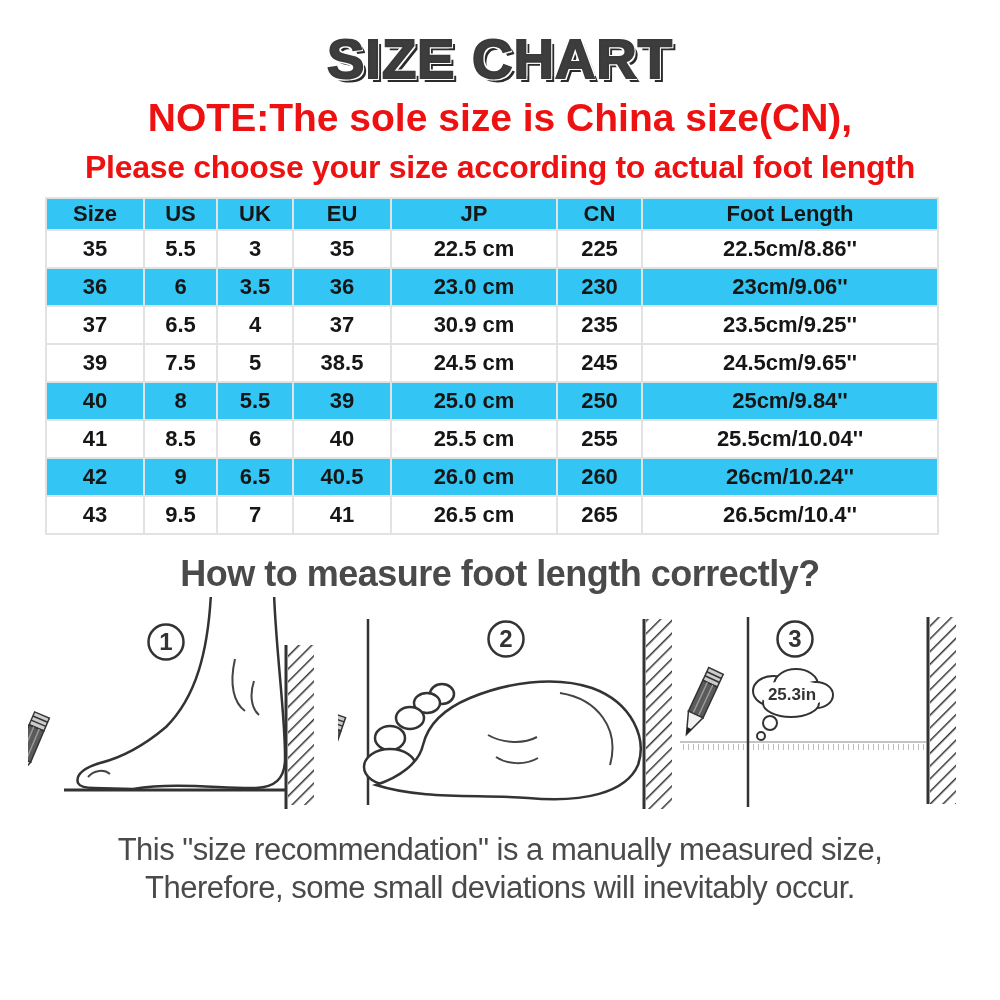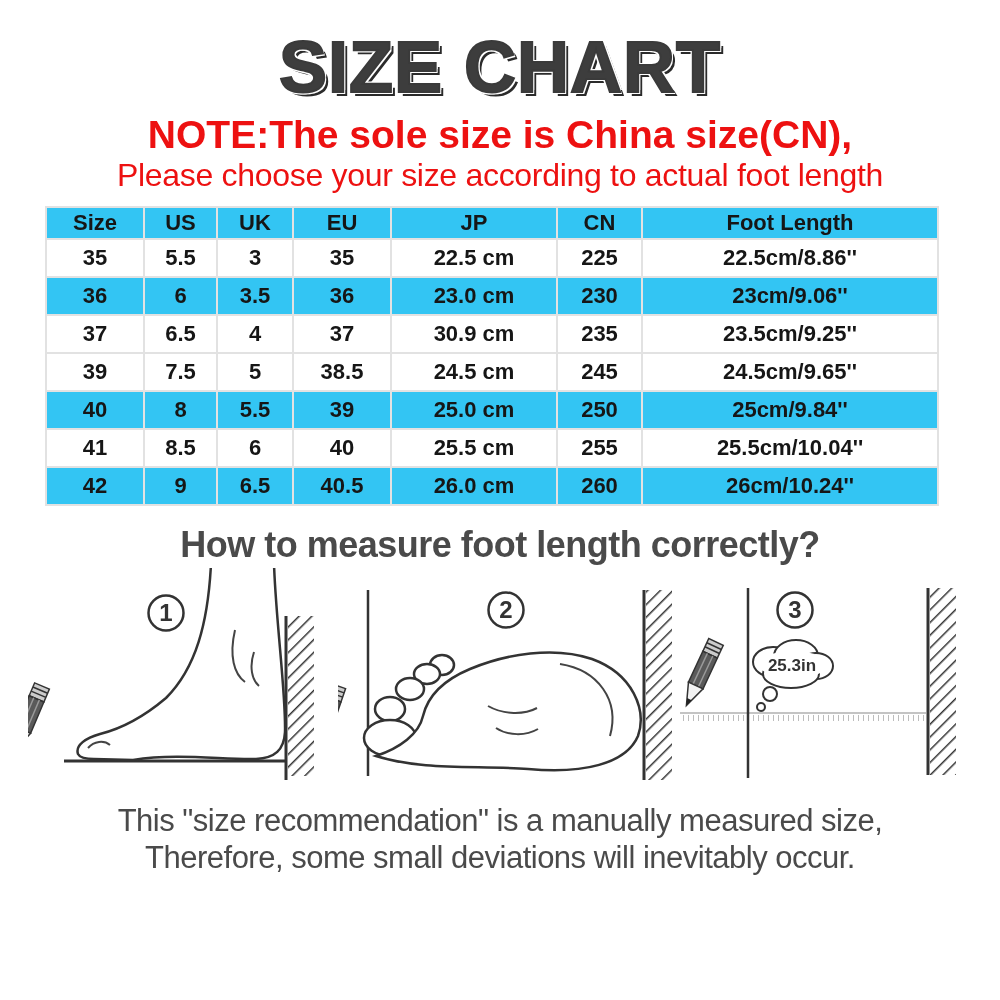--- a/index.html
+++ b/index.html
@@ -11,32 +11,32 @@
     --line:#333333;
   }
   *{box-sizing:border-box;}
   html,body{margin:0;padding:0;}
   body{
     width:1000px;height:1000px;background:#ffffff;overflow:hidden;
     font-family:"Liberation Sans", sans-serif;position:relative;
   }
   .title{
     margin:30px 0 0 0;text-align:center;
-    font-size:72px;font-weight:bold;letter-spacing:1px;line-height:1.05;
+    font-size:56px;font-weight:bold;letter-spacing:1px;line-height:1.05;
     color:var(--title);
     -webkit-text-stroke:2px #3a3a3a;
     text-shadow:-2px -2px 0 #ffffff,2px -2px 0 #ffffff,-2px 2px 0 #ffffff,2px 2px 0 #ffffff,4px 4px 0 #2b2b2b;
   }
   .note1{
     margin-top:8px;text-align:center;color:var(--red);
     font-size:39px;font-weight:bold;line-height:1.1;
   }
   .note2{
-    margin-top:2px;text-align:center;color:var(--red);
-    font-size:32px;font-weight:normal;line-height:1.1;letter-spacing:-0.3px;
+    margin-top:10px;text-align:center;color:var(--red);
+    font-size:32px;font-weight:bold;line-height:1.1;letter-spacing:-0.3px;
   }
   table.size-table{
     width:892px;margin:12px 0 0 45px;border-collapse:collapse;table-layout:fixed;
   }
   .size-table th,.size-table td{
     border:2px solid #e2e2e2;text-align:center;vertical-align:middle;
     font-size:22px;font-weight:bold;color:var(--celltext);
     padding:0;
   }
   .size-table th{height:32px;background:var(--accent);}
@@ -144,20 +144,29 @@
       </tr>
       <tr class="accent">
         <td>42</td>
         <td>9</td>
         <td>6.5</td>
         <td>40.5</td>
         <td>26.0 cm</td>
         <td>260</td>
         <td>26cm/10.24''</td>
       </tr>
+      <tr>
+        <td>43</td>
+        <td>9.5</td>
+        <td>7</td>
+        <td>41</td>
+        <td>26.5 cm</td>
+        <td>265</td>
+        <td>26.5cm/10.4''</td>
+      </tr>
     </tbody>
 </table>
 
 <div class="measure-heading">How to measure foot length correctly?</div>
 
 <div class="diagrams">
 
   <svg id="d1" width="300" height="222" viewBox="0 0 300 222">
     <defs>
       <pattern id="h1" width="9" height="9" patternUnits="userSpaceOnUse" patternTransform="rotate(45)">

